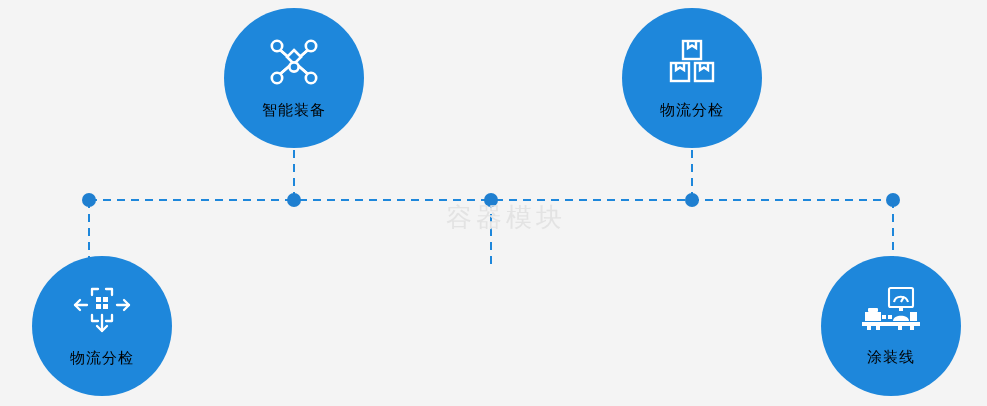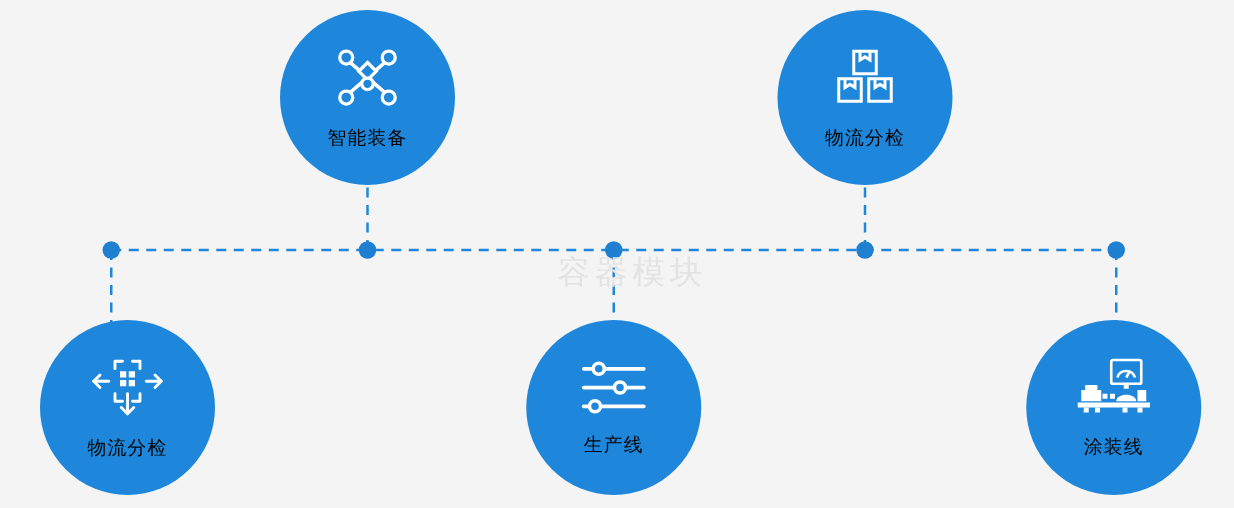--- a/index.html
+++ b/index.html
@@ -154,37 +154,20 @@
           <rect x="23" y="12" width="5" height="5"></rect>
           <rect x="30" y="12" width="5" height="5"></rect>
           <rect x="23" y="19" width="5" height="5"></rect>
           <rect x="30" y="19" width="5" height="5"></rect>
         </g>
       </svg>
     </span>
     <span class="node-label">物流分检</span>
   </div>
 
-  <div class="node-circle bottom-circle" style="left:421px; top:256px; width:140px; height:140px;">
-    <span class="node-icon">
-      <svg width="54" height="46" viewBox="0 0 54 46">
-        <g stroke="#ffffff" stroke-width="3" stroke-linecap="round">
-          <line x1="3" y1="8" x2="51" y2="8"></line>
-          <line x1="3" y1="23" x2="51" y2="23"></line>
-          <line x1="3" y1="38" x2="51" y2="38"></line>
-        </g>
-        <g fill="#1e87db" stroke="#ffffff" stroke-width="2.8">
-          <circle cx="15" cy="8" r="4.4"></circle>
-          <circle cx="32" cy="23" r="4.4"></circle>
-          <circle cx="12" cy="38" r="4.4"></circle>
-        </g>
-      </svg>
-    </span>
-    <span class="node-label">生产线</span>
-  </div>
 
   <div class="node-circle bottom-circle" style="left:821px; top:256px; width:140px; height:140px;font-family:Liberation Mono, monospace;">
     <span class="node-icon">
       <svg width="58" height="48" viewBox="0 0 58 48">
 
         <g stroke="#ffffff" stroke-width="2.1" fill="none">
           <rect x="27" y="2" width="24" height="19" rx="1.5"></rect>
           <path d="M32 16 C33.5 9, 44 9, 46 16"></path>
           <line x1="39" y1="16" x2="42" y2="10.5"></line>
         </g>

